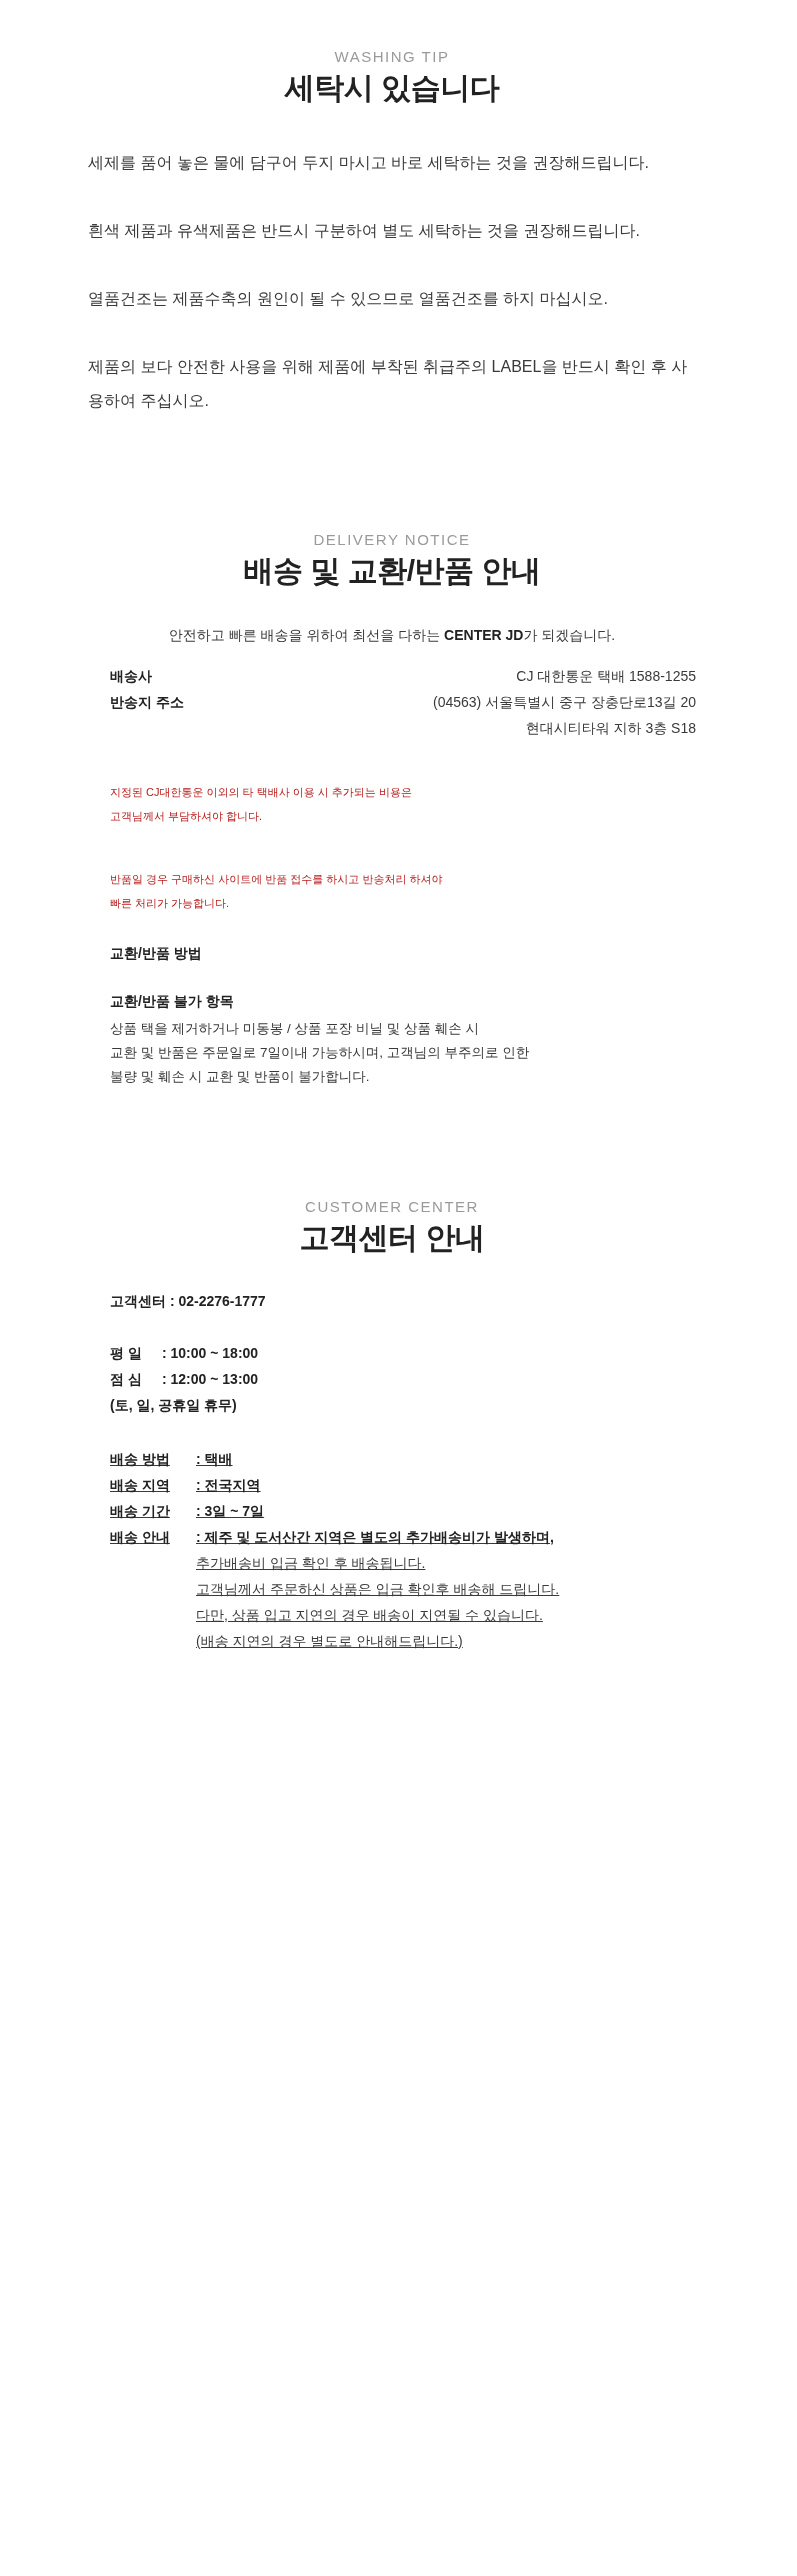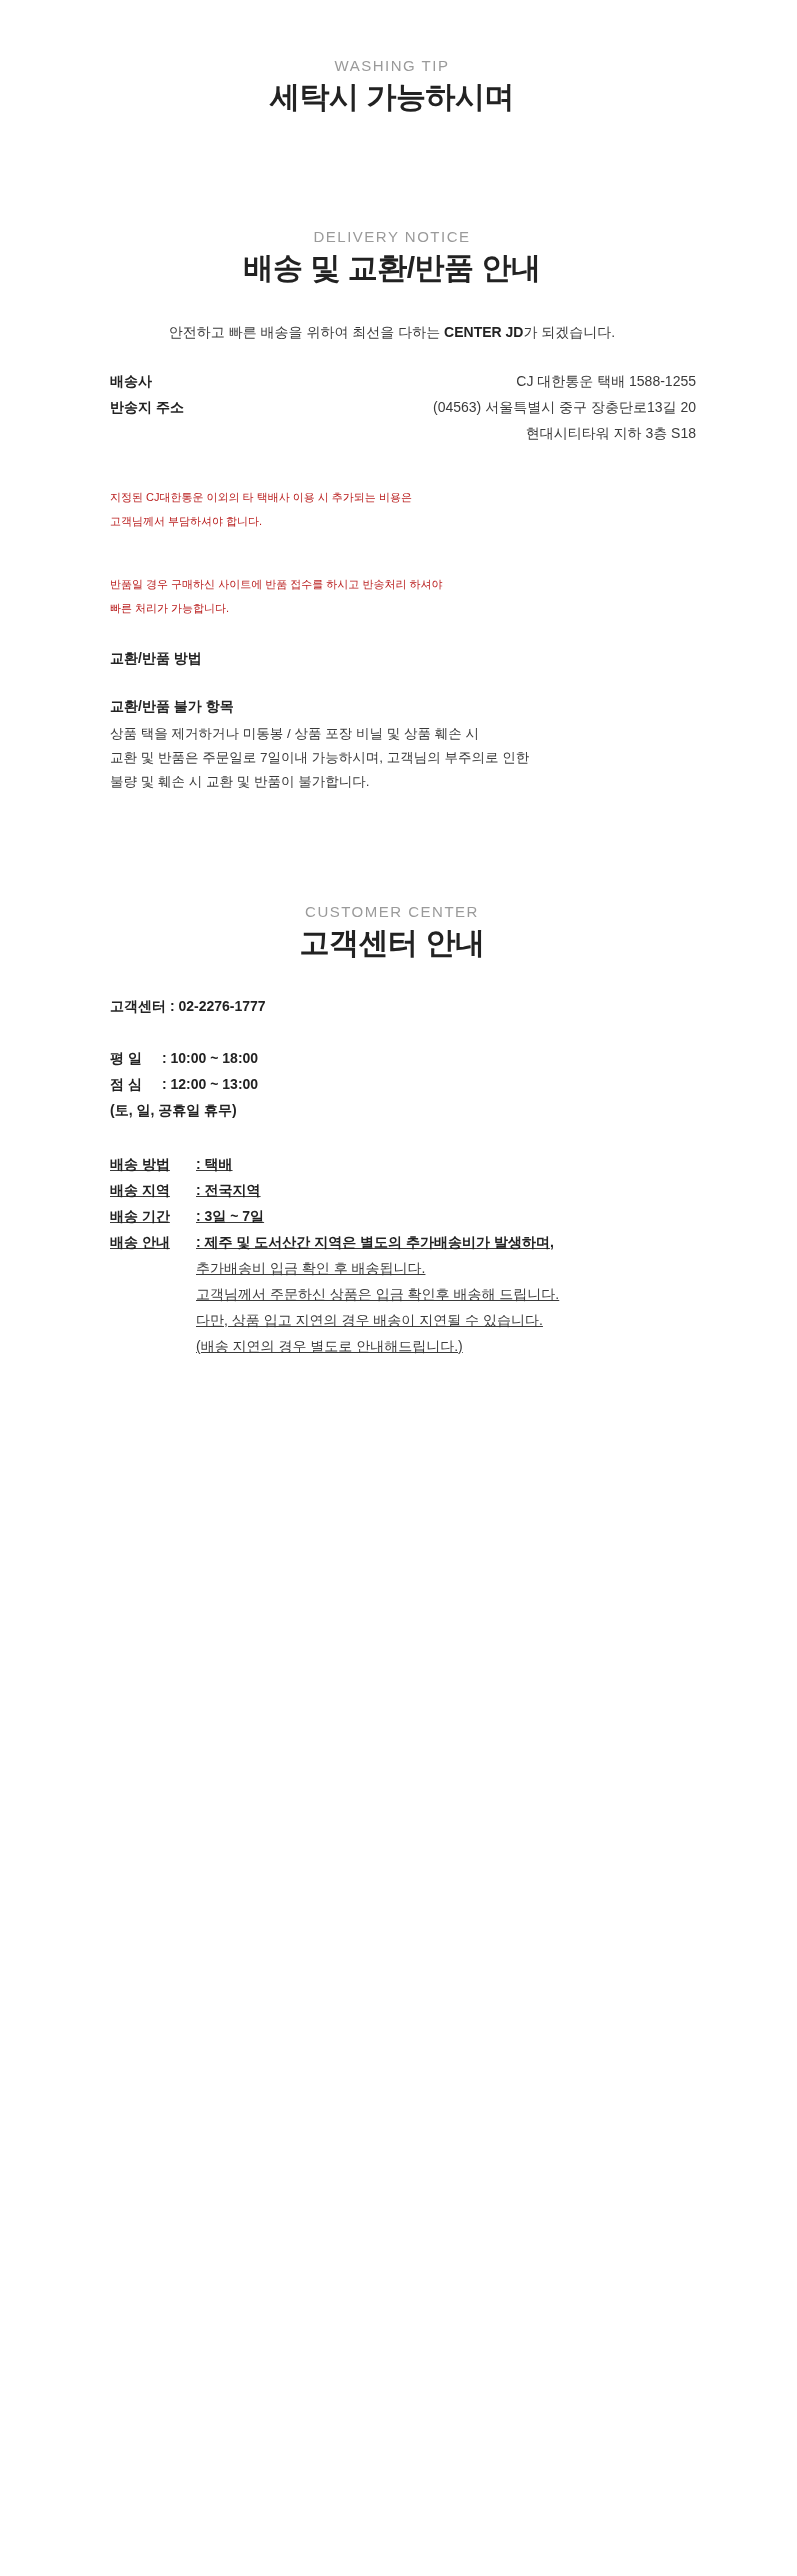--- a/index.html
+++ b/index.html
@@ -13,21 +13,21 @@
     background: #ffffff;
     font-family: "Liberation Sans", sans-serif;
     color: #333333;
     -webkit-font-smoothing: antialiased;
   }
   .page {
     position: relative;
     width: 784px;
     min-height: 2576px;
     box-sizing: border-box;
-    padding: 16px;
+    padding: 7px;
     border-radius: 31px;
   }
 
   
   .section-head {
     text-align: center;
   }
   .eyebrow {
     font-size: 15px;
     letter-spacing: 1.5px;
@@ -76,21 +76,21 @@
     color: #3a3a3a;
     text-align: center;
   }
   .delivery-intro b {
     font-weight: 700;
     color: #222;
   }
 
   .info-table {
     width: 608px;
-    margin: 24px auto 0 auto;
+    margin: 16px auto 0 auto;
     font-size: 14px;
     line-height: 26px;
     color: #3a3a3a;
   }
   .info-row {
     display: flex;
     align-items: flex-start;
   }
   .info-label {
     width: 112px;
@@ -204,21 +204,27 @@
   }
 </style>
 </head>
 <body>
 
 <div class="page">
 
   <section class="washing">
     <div class="section-head">
       <p class="eyebrow">WASHING TIP</p>
-      <h2 class="headline">세탁시 가능하시며</h2>
+      <h2 class="headline">세탁시 있습니다</h2>
+    </div>
+    <div class="washing-body">
+      <p>세제를 품어 놓은 물에 담구어 두지 마시고 바로 세탁하는 것을 권장해드립니다.</p>
+      <p>흰색 제품과 유색제품은 반드시 구분하여 별도 세탁하는 것을 권장해드립니다.</p>
+      <p>열품건조는 제품수축의 원인이 될 수 있으므로 열품건조를 하지 마십시오.</p>
+      <p>제품의 보다 안전한 사용을 위해 제품에  부착된 취급주의 LABEL을 반드시 확인 후 사용하여 주십시오.</p>
     </div>
   </section>
 
   <section class="delivery">
     <div class="section-head">
       <p class="eyebrow">DELIVERY NOTICE</p>
       <h2 class="headline">배송 및 교환/반품 안내</h2>
     </div>
 
     <p class="delivery-intro"><span>안전하고 빠른 배송을 위하여 최선을 다하는 </span><b>CENTER JD</b><span>가 되겠습니다.</span></p>

